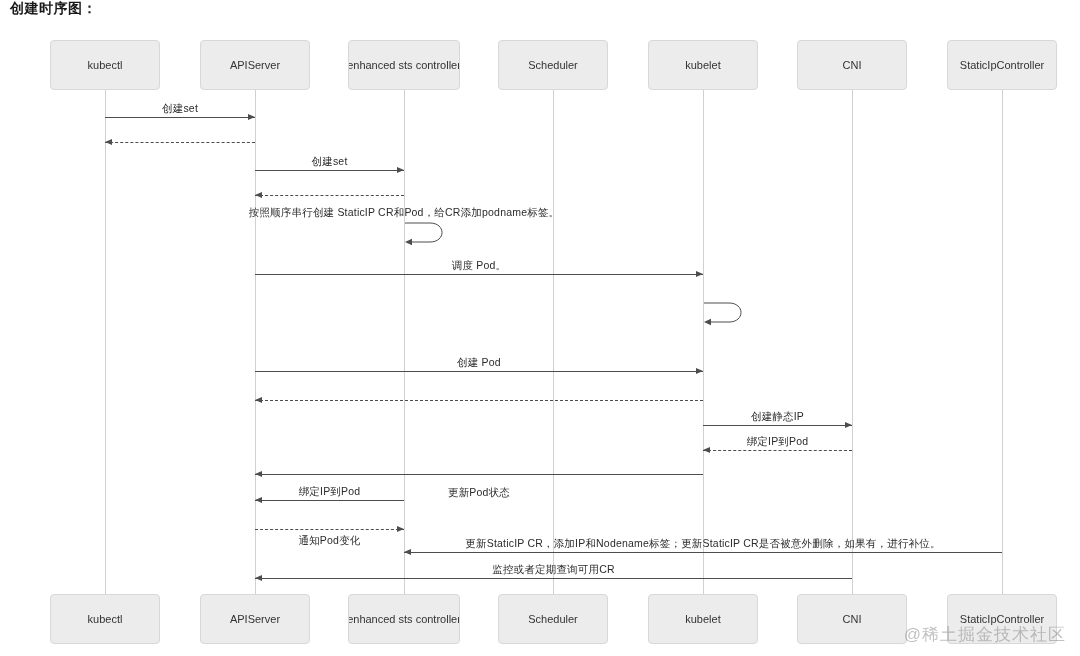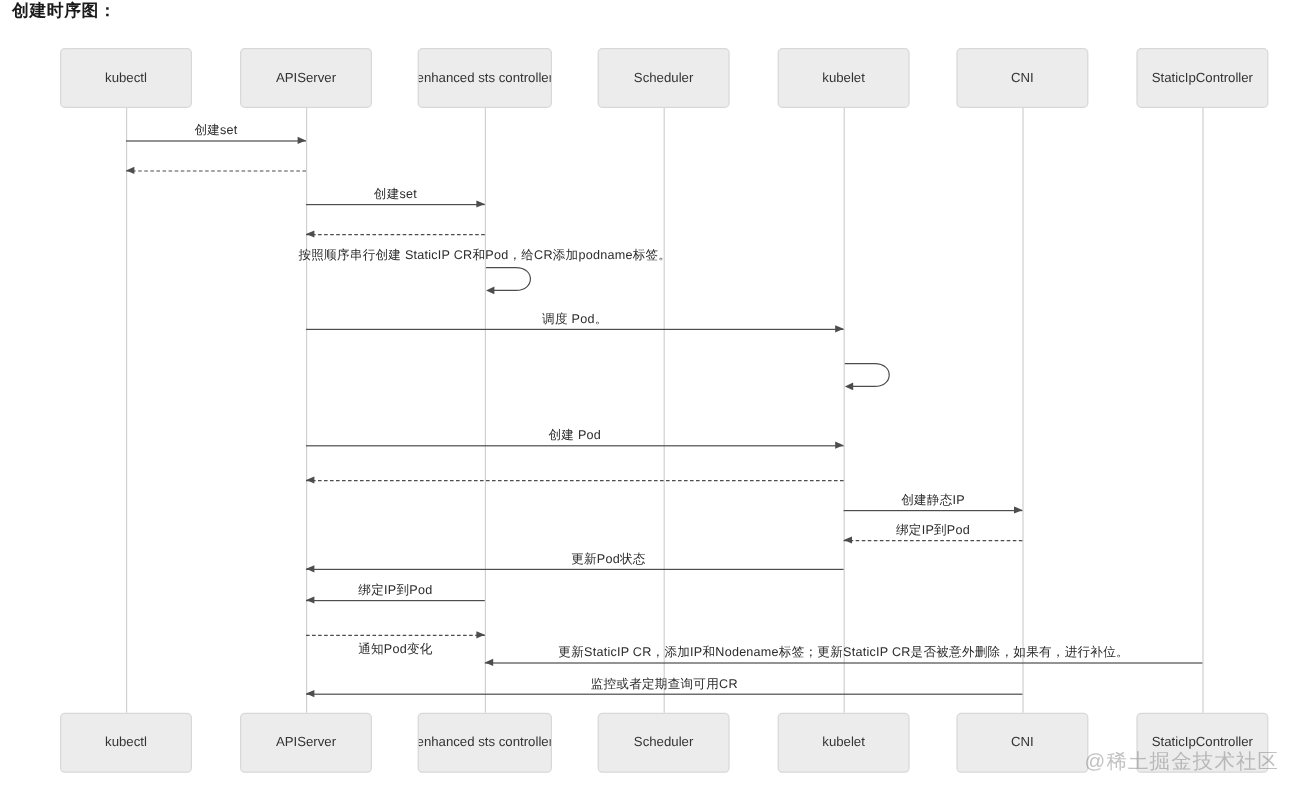--- a/index.html
+++ b/index.html
@@ -167,21 +167,21 @@
     <div class="msg-line dashed" style="left: 255px; top: 400px; width: 448px; border-top-color: rgb(77, 77, 77);"></div>
     <div class="arrowhead left" style="top: 397px; left: 255px; border-right-color: rgb(77, 77, 77);"></div>
     <div class="msg-line" style="left: 703px; top: 425px; width: 149px; border-top-color: rgb(77, 77, 77);"></div>
     <div class="arrowhead right" style="top: 422px; left: 845px; border-left-color: rgb(77, 77, 77);"></div>
     <div class="msg-label" style="left: 777.5px; top: 410px; text-align: center;">创建静态IP</div>
     <div class="msg-line dashed" style="left: 703px; top: 450px; width: 149px; border-top-color: rgb(77, 77, 77);"></div>
     <div class="arrowhead left" style="top: 447px; left: 703px; border-right-color: rgb(77, 77, 77);"></div>
     <div class="msg-label" style="left: 777.5px; top: 435px;">绑定IP到Pod</div>
     <div class="msg-line" style="left: 255px; top: 474px; width: 448px; border-top-color: rgb(77, 77, 77);"></div>
     <div class="arrowhead left" style="top: 471px; left: 255px; border-right-color: rgb(77, 77, 77);"></div>
-    <div class="msg-label" style="left: 479px; top: 459px; margin-left: 28px;">更新Pod状态</div>
+    <div class="msg-label" style="left: 479px; top: 486px;">更新Pod状态</div>
     <div class="msg-line" style="left: 255px; top: 500px; width: 149px; border-top-color: rgb(77, 77, 77);"></div>
     <div class="arrowhead left" style="top: 497px; left: 255px; border-right-color: rgb(77, 77, 77);"></div>
     <div class="msg-label" style="left: 329.5px; top: 485px;">绑定IP到Pod</div>
     <div class="msg-line dashed" style="left: 255px; top: 529px; width: 149px; border-top-color: rgb(77, 77, 77);"></div>
     <div class="arrowhead right" style="top: 526px; left: 397px; border-left-color: rgb(77, 77, 77);"></div>
     <div class="msg-label" style="left: 329.5px; top: 514px; margin-top: 20px;">通知Pod变化</div>
     <div class="msg-line" style="left: 404px; top: 552px; width: 598px; border-top-color: rgb(77, 77, 77);"></div>
     <div class="arrowhead left" style="top: 549px; left: 404px; border-right-color: rgb(77, 77, 77);"></div>
     <div class="msg-label" style="left: 703px; top: 537px;">更新StaticIP CR，添加IP和Nodename标签；更新StaticIP CR是否被意外删除，如果有，进行补位。</div>
     <div class="msg-line" style="left: 255px; top: 578px; width: 597px; border-top-color: rgb(77, 77, 77);"></div>

